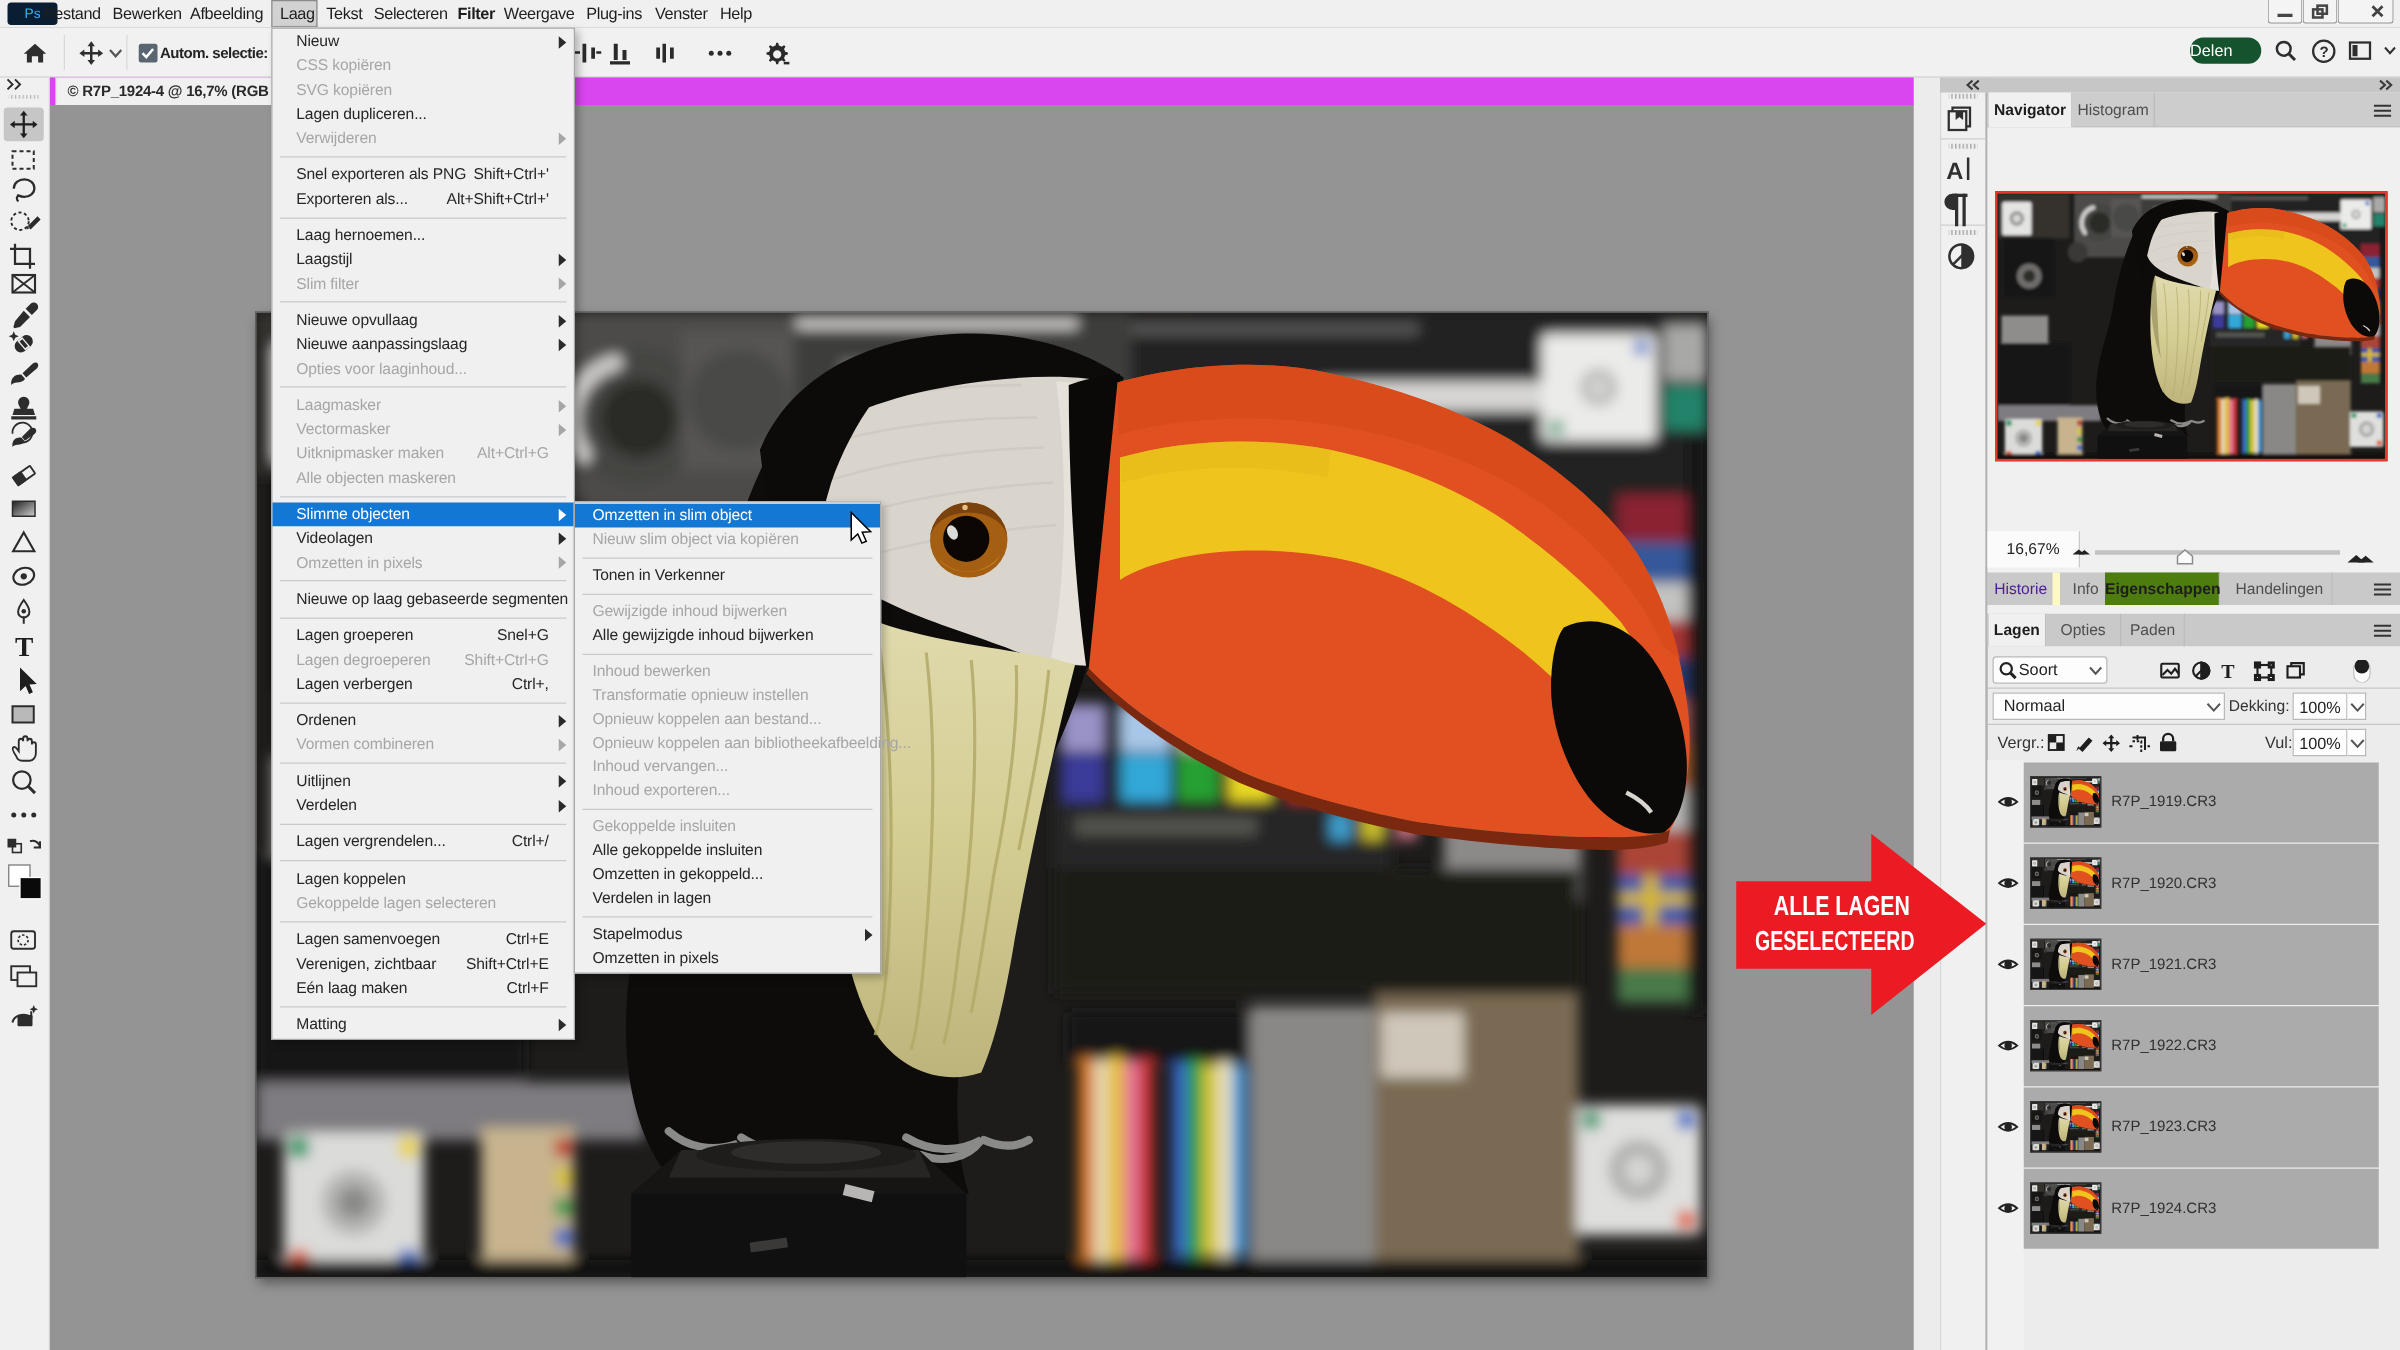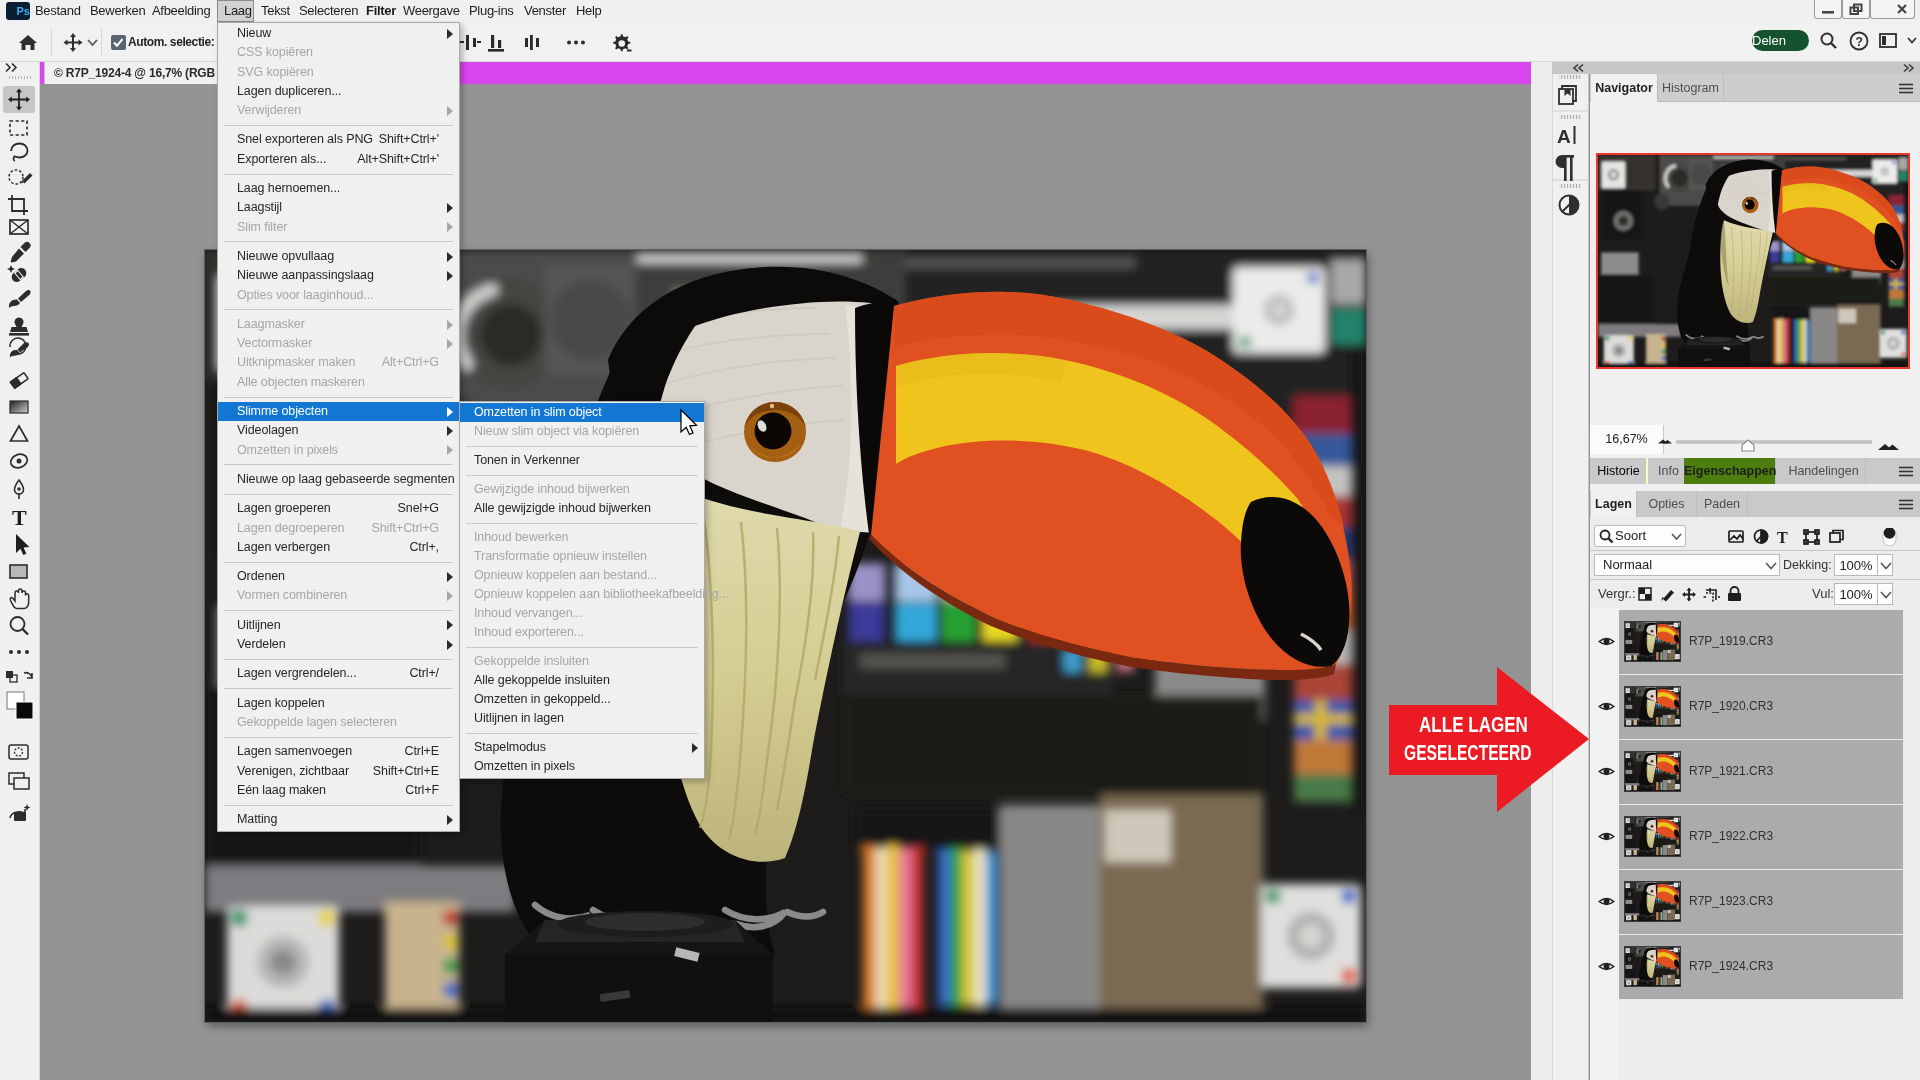--- a/index.html
+++ b/index.html
@@ -2,22 +2,22 @@
 <html><head>
 <meta charset="utf-8">
 <style>
   * { margin:0; padding:0; box-sizing:border-box; }
   html,body { width:1920px; height:1080px; overflow:hidden; }
   body { font-family:"Liberation Sans", sans-serif; position:relative; background:#949494; }
   .abs { position:absolute; }
 
   
   #titlebar { left:0; top:0; width:1920px; height:22px; background:#f0f0f0; }
-  #pslogo { left:6px; top:2px; width:24px; height:18px; background:#0a1e33; border-radius:3px;
-            color:#3daefc; font-size:11px; font-weight:bold; text-align:right; line-height:18px; }
+  #pslogo { left:6px; top:2px; width:40px; height:18px; background:#0a1e33; border-radius:3px;
+            color:#3daefc; font-size:11px; font-weight:normal; text-align:center; line-height:18px; }
   .mbar { top:0; height:22px; line-height:22px; font-size:13px; letter-spacing:-0.3px; color:#1d1d1d; }
   #laagbox { left:217px; top:0; width:37px; height:22px; background:#d2d2d2; border:1px solid #8a8a8a; }
   .winbtn { top:0; height:19px; border:1px solid #9a9a9a; border-top:none; background:#f4f4f4; border-radius:0 0 3px 3px; }
 
   
   #optbar { left:0; top:22px; width:1920px; height:40px; background:#f1f1f1; border-bottom:1px solid #d6d6d6; }
   .vsep { top:28px; width:1px; height:28px; background:#d9d9d9; }
 
   
   #tabbar { left:40px; top:62px; width:1491px; height:22px; background:#d946ef; }
@@ -330,21 +330,21 @@
 <svg class="abs" style="left:1650px; top:430px;" width="260" height="26" viewBox="0 0 260 26">
   <path d="M8 13.5 l5 -4 l5 4 z" fill="#222"></path>
   <path d="M13 13.5 l4.5 -3.5 l4.5 3.5 z" fill="#222"></path>
   <line x1="26" y1="12" x2="222" y2="12" stroke="#c2c2c2" stroke-width="3.5"></line>
   <path d="M92 21 l0 -6 l6 -5 l6 5 l0 6 z" fill="#fbfbfb" stroke="#8a8a8a" stroke-width="1.2"></path>
   <path d="M228 20 l7 -6 l7 6 z" fill="#222"></path>
   <path d="M236 20 l6.5 -5.5 l6.5 5.5 z" fill="#222"></path>
 </svg>
 
 <div class="abs" style="left:1590px; top:458px; width:330px; height:26px; background:#c9c9c9;"></div>
-<div class="abs" style="left:1591px; top:458px; width:57px; height:26px; border-right:2px solid #fef9c3; font-size:12.5px; color:#000000; text-align:center; line-height:26px;">Historie</div>
+<div class="abs" style="left:1591px; top:458px; width:57px; height:26px; border-right:6px solid #fef9c3; font-size:12.5px; color:#4c1d95; text-align:center; line-height:26px;">Historie</div>
 <div class="abs" style="left:1648px; top:458px; width:42px; height:26px; border-right:1px solid #bdbdbd; font-size:12.5px; color:#4e4e4e; text-align:center; line-height:26px;">Info</div>
 <div class="abs" style="left:1684px; top:458px; width:92px; height:26px; background:#4d7c0f; border-right:1px solid #bdbdbd; font-size:12.5px; font-weight:bold; color:#1e1e1e; text-align:center; line-height:26px;">Eigenschappen</div>
 <div class="abs" style="left:1782px; top:458px; width:84px; height:26px; border-right:1px solid #bdbdbd; font-size:12.5px; color:#4e4e4e; text-align:center; line-height:26px;">Handelingen</div>
 <svg class="abs" style="left:1899px; top:466px;" width="14" height="11" viewBox="0 0 14 11">
   <g stroke="#333" stroke-width="1.6">
       <line x1="0" y1="1.5" x2="14" y2="1.5"></line>
       <line x1="0" y1="5.5" x2="14" y2="5.5"></line>
       <line x1="0" y1="9.5" x2="14" y2="9.5"></line>
     </g>
 </svg>
@@ -574,21 +574,21 @@
   <div class="mi dis">Inhoud bewerken</div>
   <div class="mi dis">Transformatie opnieuw instellen</div>
   <div class="mi dis">Opnieuw koppelen aan bestand...</div>
   <div class="mi dis">Opnieuw koppelen aan bibliotheekafbeelding...</div>
   <div class="mi dis">Inhoud vervangen...</div>
   <div class="mi dis">Inhoud exporteren...</div>
   <div class="msep"></div>
   <div class="mi dis">Gekoppelde insluiten</div>
   <div class="mi">Alle gekoppelde insluiten</div>
   <div class="mi">Omzetten in gekoppeld...</div>
-  <div class="mi">Uitlijnen in lagen</div>
+  <div class="mi">Verdelen in lagen</div>
   <div class="msep"></div>
   <div class="mi">Stapelmodus<span class="arr"></span></div>
   <div class="mi">Omzetten in pixels</div>
 </div>
 
 <svg class="abs" style="left:678px; top:408px;" width="22" height="30" viewBox="0 0 22 30">
   <path d="M3 2 L3 24 L8.2 19.2 L11.5 26.5 L15 25 L11.8 17.8 L18.5 17.3 Z" fill="#fff" stroke="#000" stroke-width="1.2"></path>
 </svg>
 
 <svg class="abs" style="left:1388px; top:665px;" width="207" height="150" viewBox="0 0 207 150">

